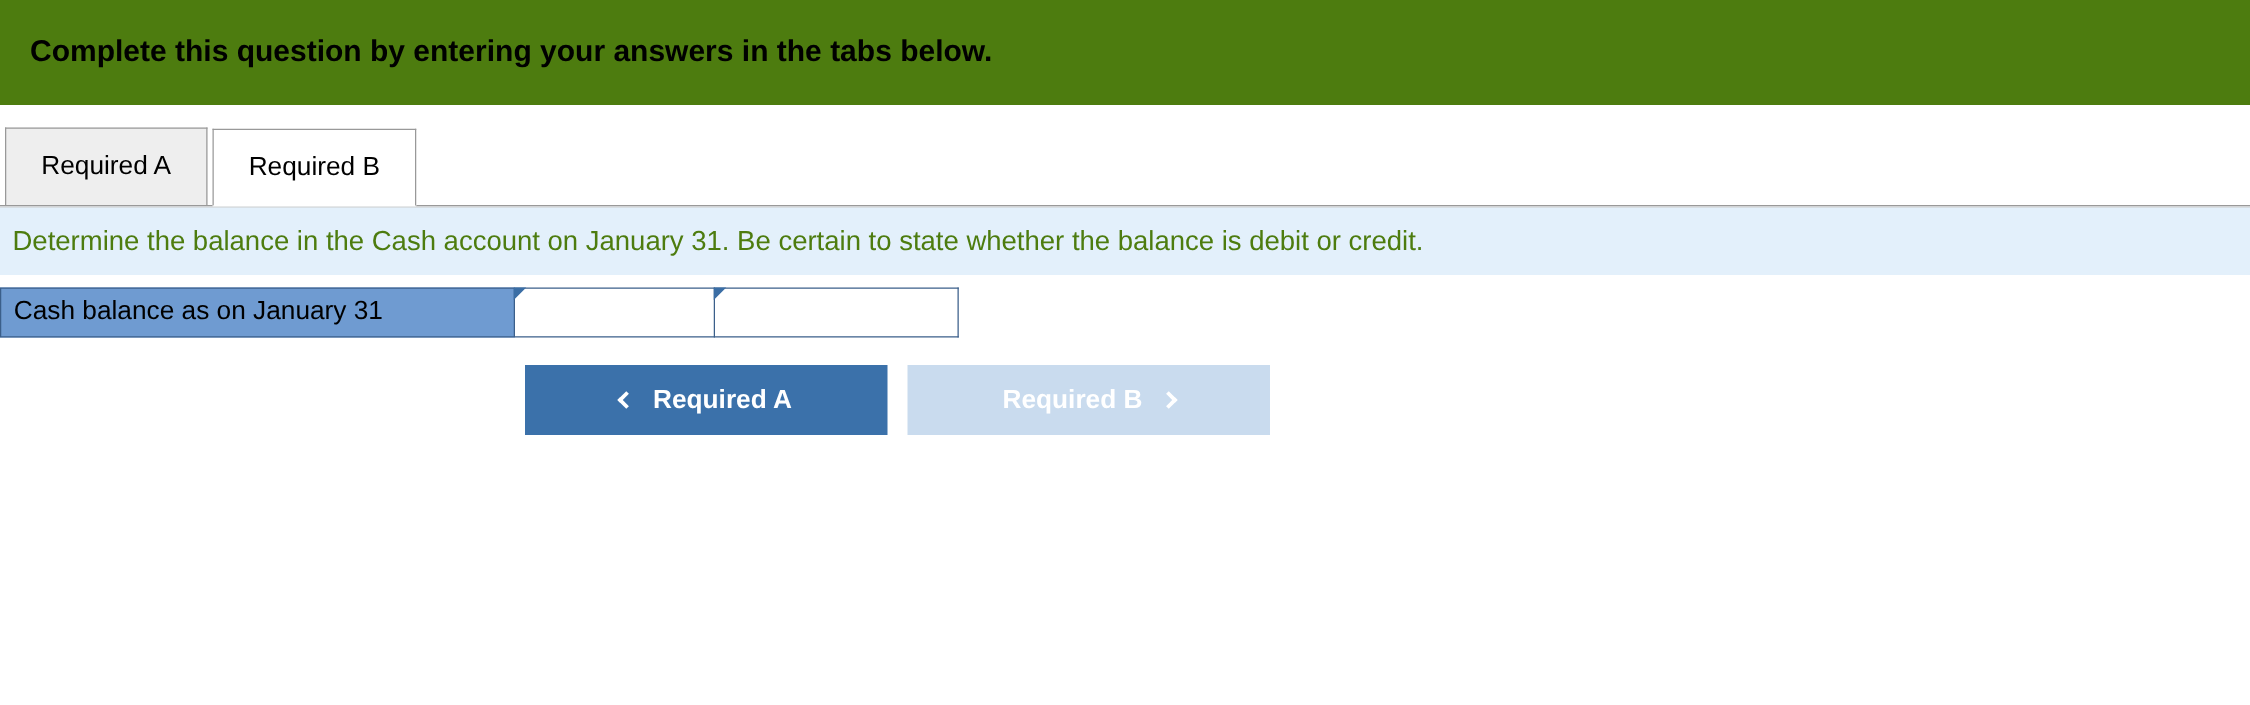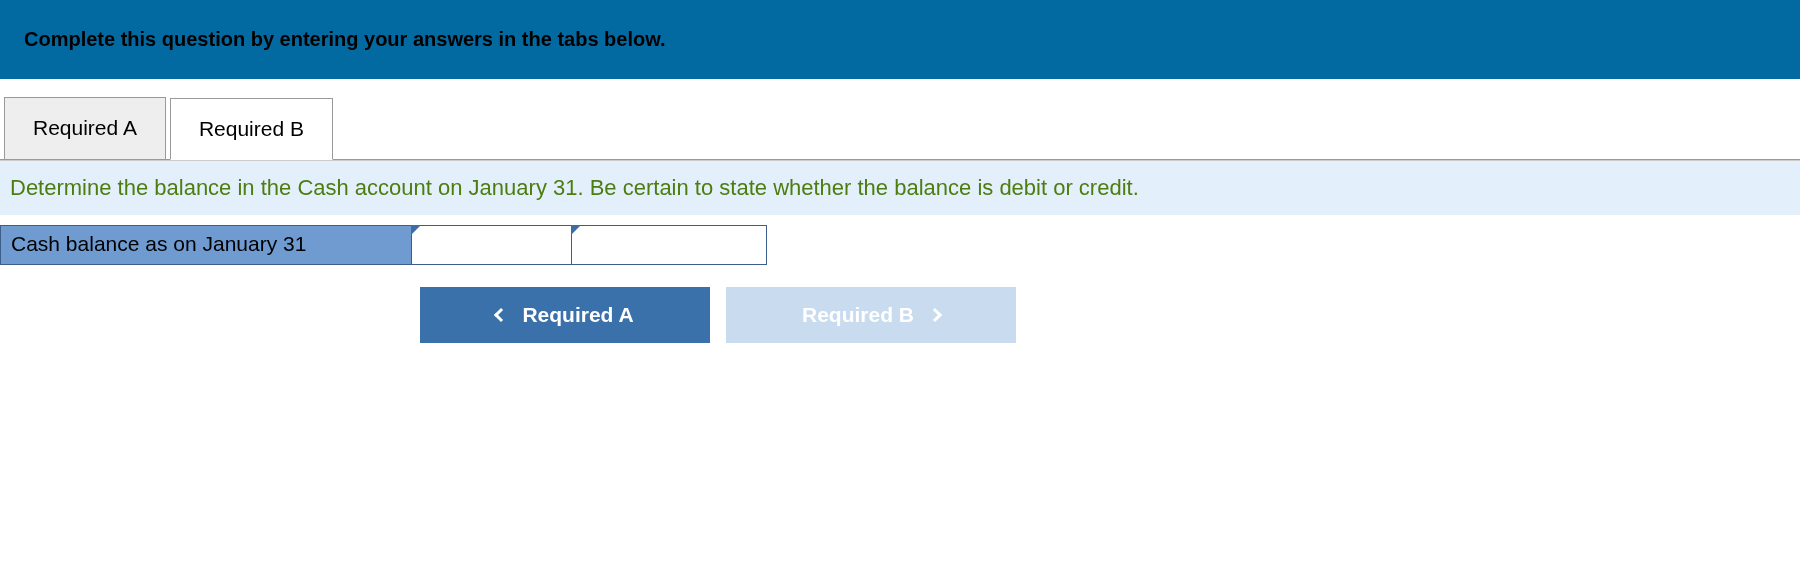--- a/index.html
+++ b/index.html
@@ -7,24 +7,24 @@
       margin: 0;
       padding: 0;
     }
     body {
       font-family: Verdana, Arial, sans-serif;
       font-size: 20px;
       background: #fff;
       width: 1800px;
     }
     .instruction-bar {
-      background: #0369a1;
+      background: #4d7c0f;
       padding: 28px 24px;
       font-weight: bold;
-      font-size: 20px;
+      font-size: 24px;
       color: #000;
     }
     .tabs-row {
       display: flex;
       margin-top: 18px;
       border-bottom: 1px solid #999;
     }
     .tab {
       border: 1px solid #999;
       border-bottom: none;

